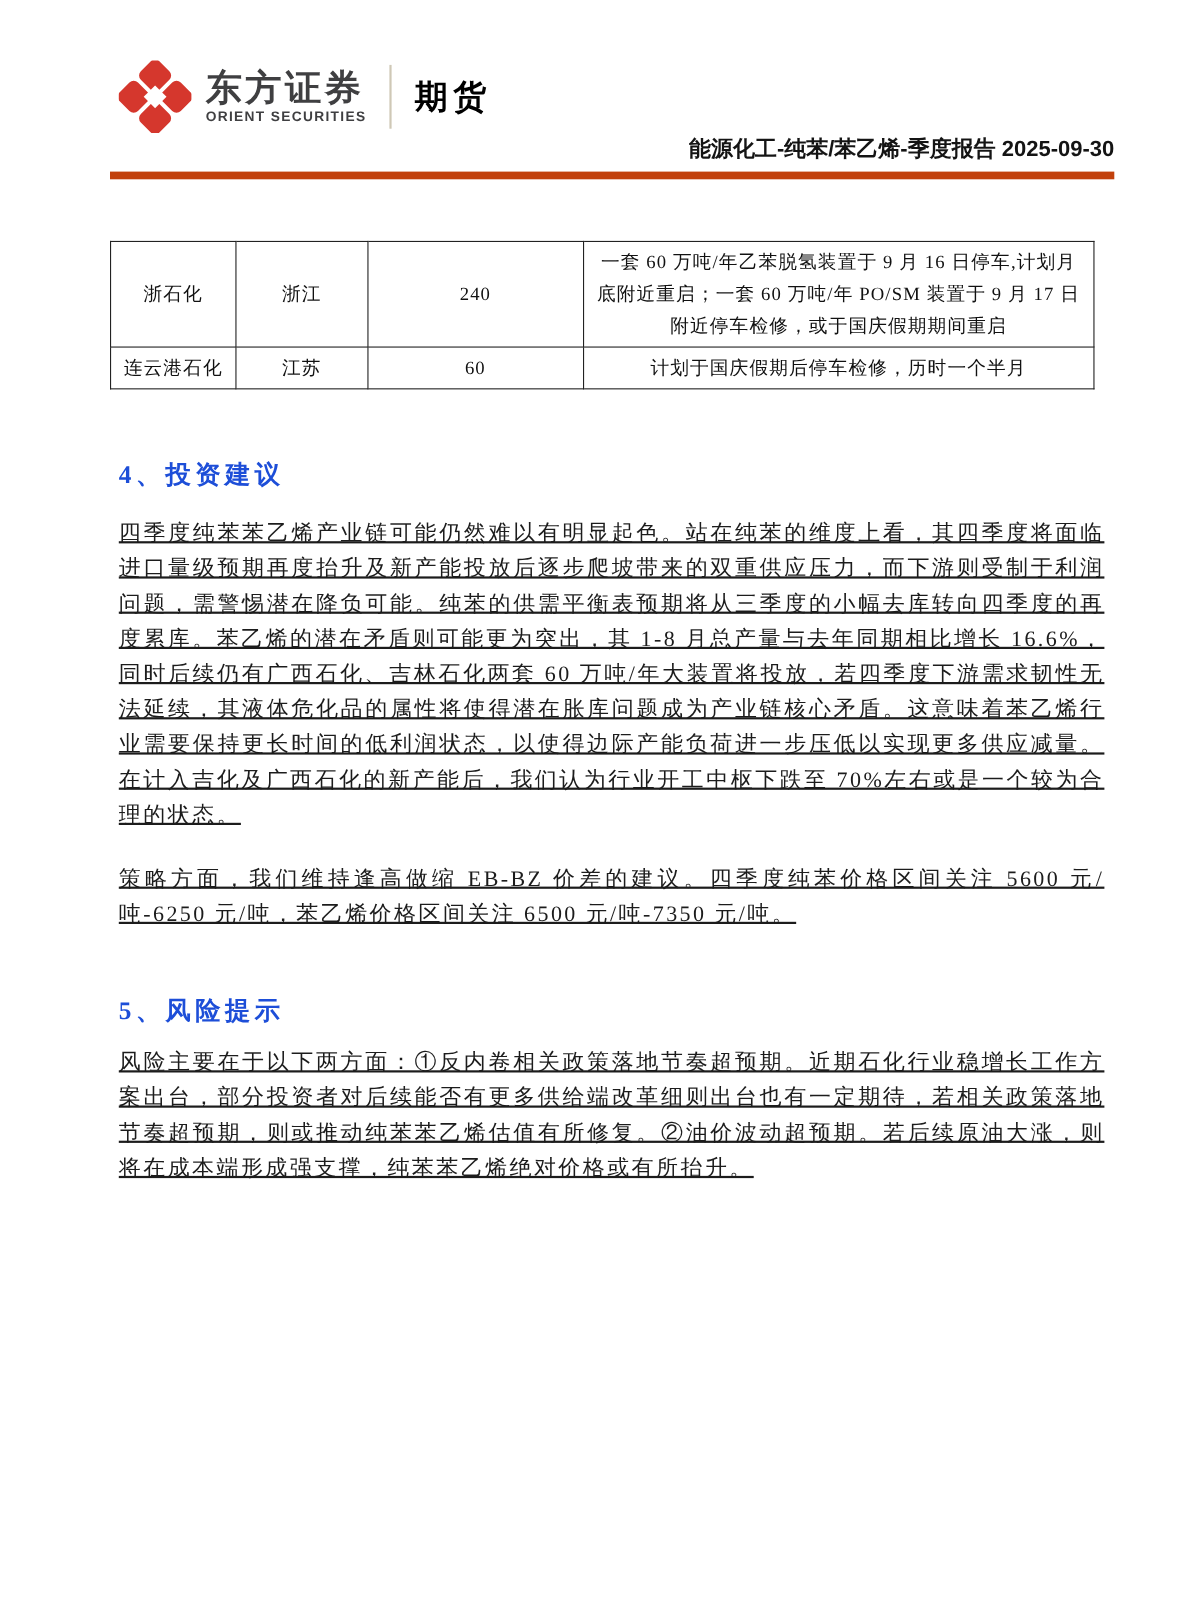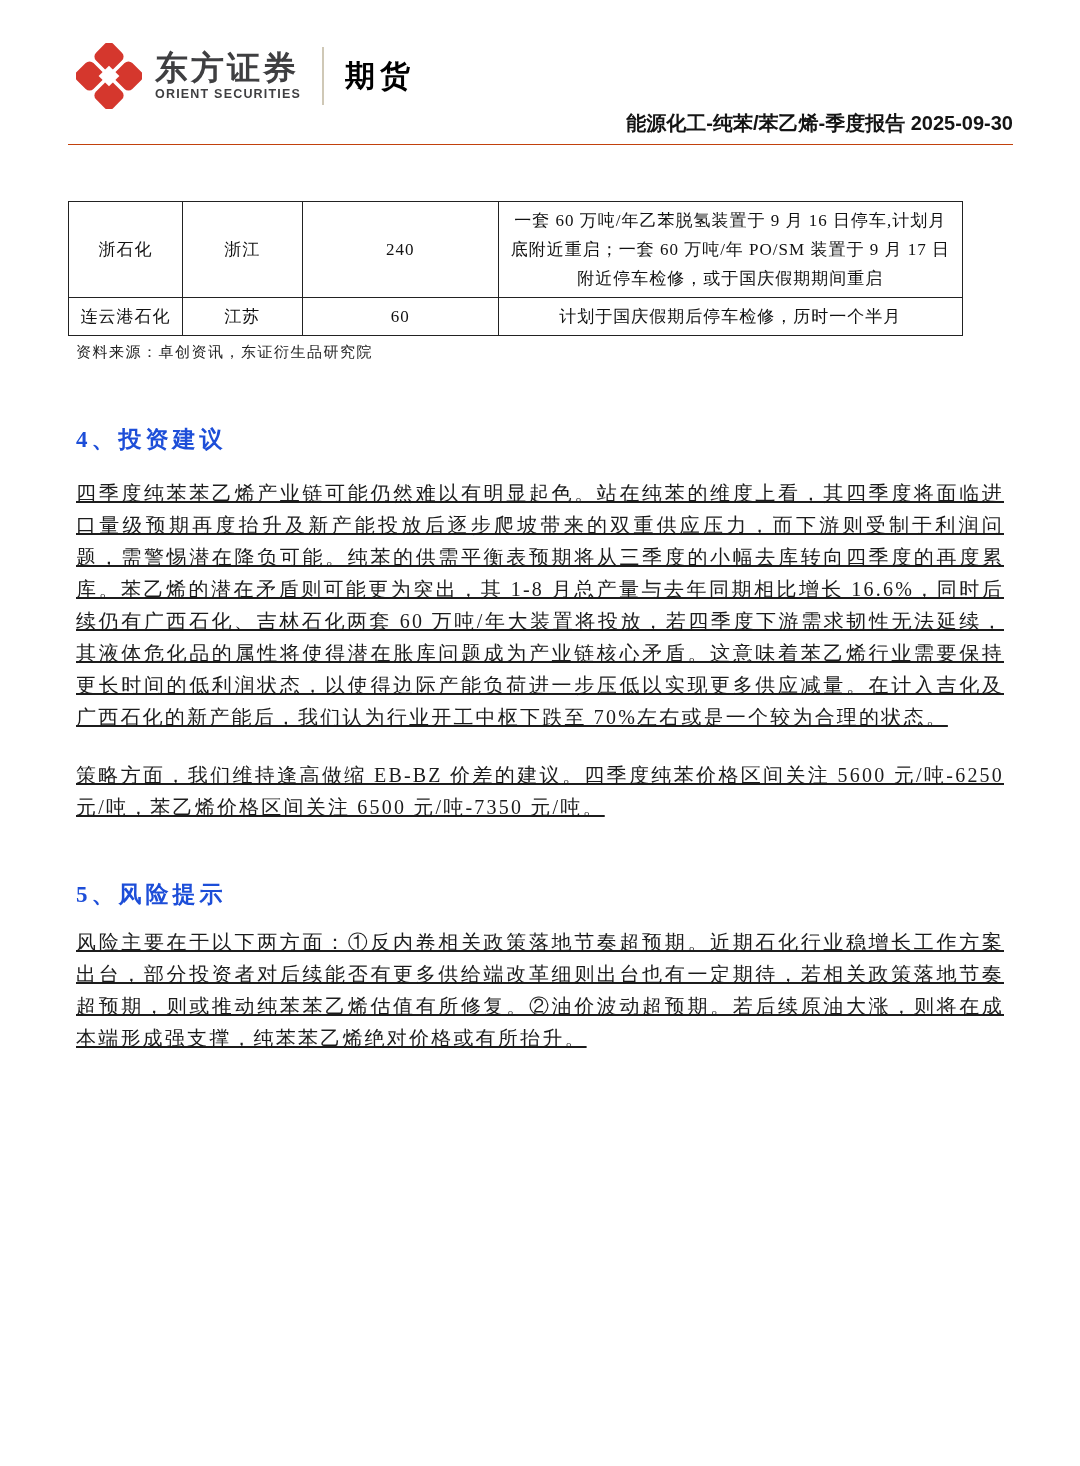--- a/index.html
+++ b/index.html
@@ -1,24 +1,25 @@
 <!DOCTYPE html>
 <html><head>
 <meta charset="utf-8">
 <style>
   * { margin:0; padding:0; box-sizing:border-box; }
   html,body { background:#ffffff; }
   .page {
     position:relative;
     width:1080px; height:1062px;
-    margin:0 auto;
+    margin:12px auto;
     background:#ffffff;
     font-family:"Liberation Serif", serif;
     color:#1c1c1c;
     overflow:hidden;
+    padding-left:32px;
   }
   
   .header {
     display:flex; align-items:center;
     padding:42px 67px 0 76px;
     height:110px;
   }
   .logo-mark { width:66px; height:66px; flex:0 0 auto; }
   .brand-text { margin-left:13px; font-family:"Liberation Sans", sans-serif; color:#3f3f41; }
   .brand-cn { font-size:33px; font-weight:bold; letter-spacing:3px; line-height:36px; }
@@ -28,21 +29,21 @@
     font-family:"Liberation Sans", sans-serif;
     font-size:30px; font-weight:bold; color:#000000; letter-spacing:5px;
   }
   
   .title-bar {
     margin:0 67px 0 68px;
     text-align:right;
     font-family:"Liberation Sans", sans-serif;
     font-weight:bold; font-size:20px; color:#141414;
     padding-bottom:7px;
-    border-bottom:1px solid #c2410c;
+    border-bottom:7px solid #c2410c;
   }
   
   .cap-table {
     margin:56px 0 0 68px;
     border-collapse:collapse;
     width:895px;
     font-size:17px;
     color:#111;
   }
   .cap-table td {
@@ -139,21 +140,20 @@
     </tr>
     <tr class="row-short">
       <td class="col-company">连云港石化</td>
       <td class="col-province">江苏</td>
       <td class="col-capacity">60</td>
       <td class="col-note">计划于国庆假期后停车检修，历时一个半月</td>
     </tr>
   </tbody>
     </table>
 
-  <div class="source-note">资料来源：卓创资讯，东证衍生品研究院</div>
 
   <div class="section-heading">4、投资建议</div>
   <div class="para">四季度纯苯苯乙烯产业链可能仍然难以有明显起色。站在纯苯的维度上看，其四季度将面临进口量级预期再度抬升及新产能投放后逐步爬坡带来的双重供应压力，而下游则受制于利润问题，需警惕潜在降负可能。纯苯的供需平衡表预期将从三季度的小幅去库转向四季度的再度累库。苯乙烯的潜在矛盾则可能更为突出，其 1-8 月总产量与去年同期相比增长 16.6%，同时后续仍有广西石化、吉林石化两套 60 万吨/年大装置将投放，若四季度下游需求韧性无法延续，其液体危化品的属性将使得潜在胀库问题成为产业链核心矛盾。这意味着苯乙烯行业需要保持更长时间的低利润状态，以使得边际产能负荷进一步压低以实现更多供应减量。在计入吉化及广西石化的新产能后，我们认为行业开工中枢下跌至 70%左右或是一个较为合理的状态。</div>
   <div class="para">策略方面，我们维持逢高做缩 EB-BZ 价差的建议。四季度纯苯价格区间关注 5600 元/吨-6250 元/吨，苯乙烯价格区间关注 6500 元/吨-7350 元/吨。</div>
 
   <div class="section-heading second">5、风险提示</div>
   <div class="para risk">风险主要在于以下两方面：①反内卷相关政策落地节奏超预期。近期石化行业稳增长工作方案出台，部分投资者对后续能否有更多供给端改革细则出台也有一定期待，若相关政策落地节奏超预期，则或推动纯苯苯乙烯估值有所修复。②油价波动超预期。若后续原油大涨，则将在成本端形成强支撑，纯苯苯乙烯绝对价格或有所抬升。</div>
 
   <div class="footer">
     <div class="page-number">18</div>

